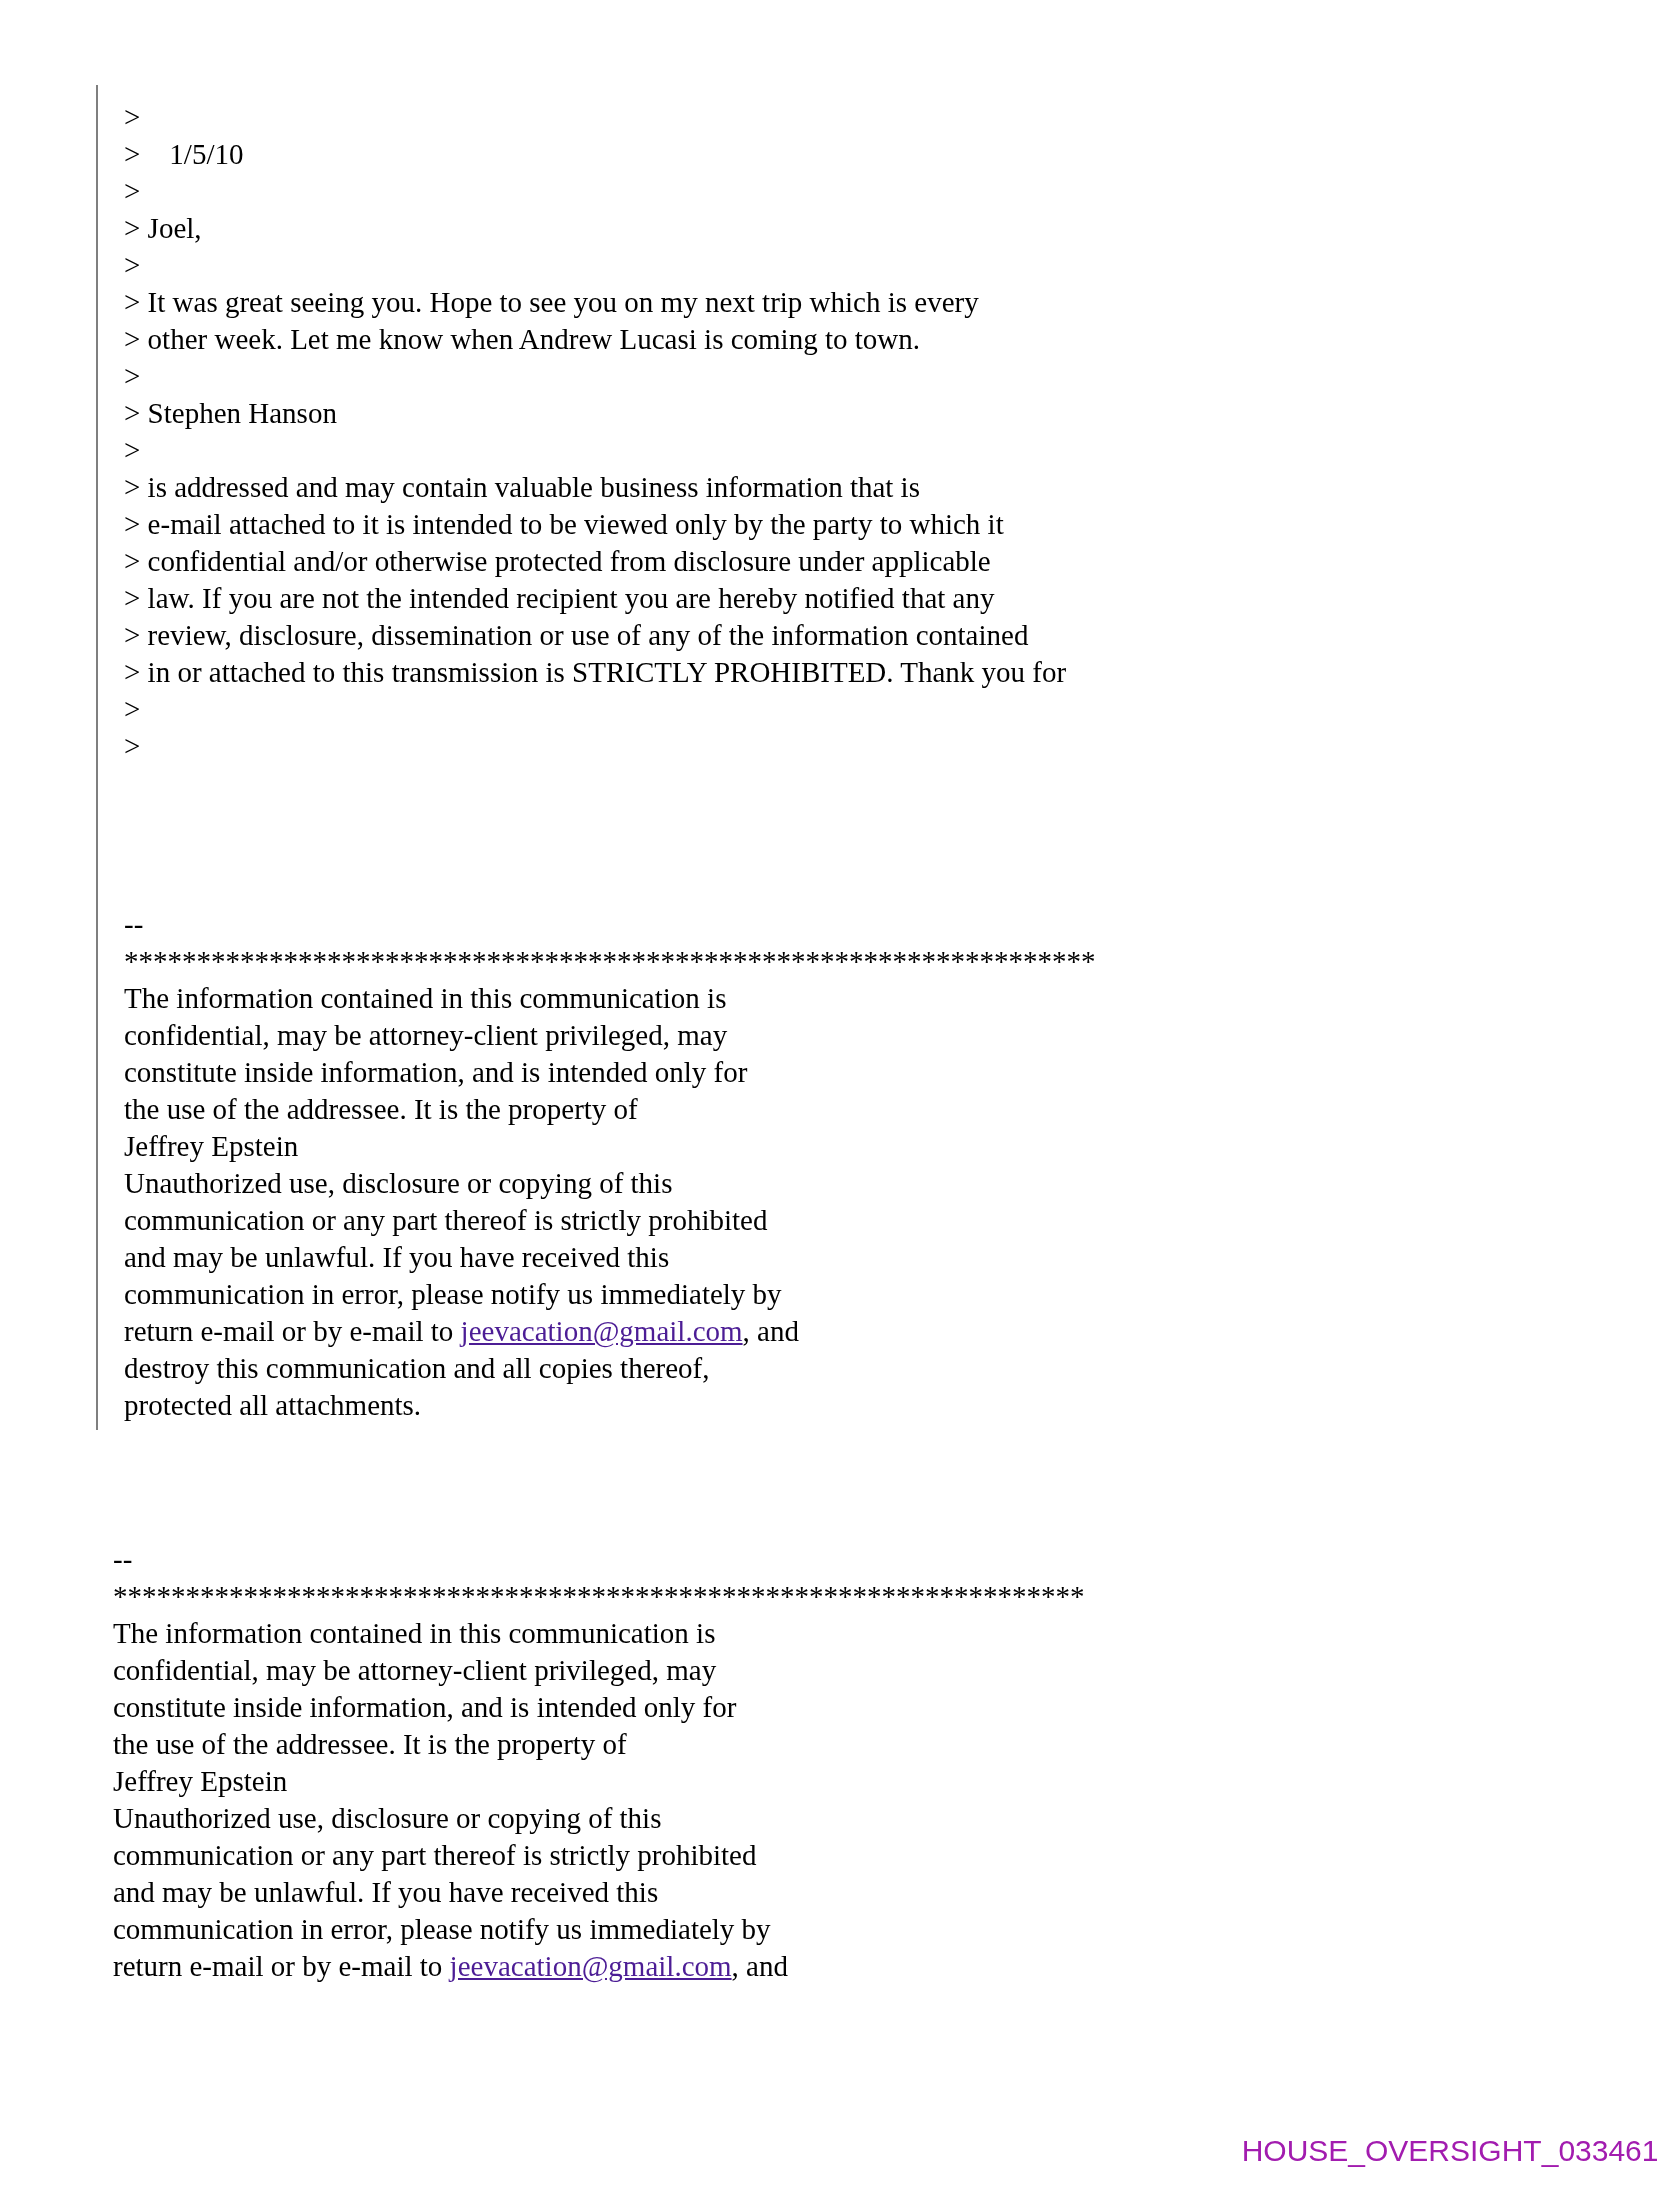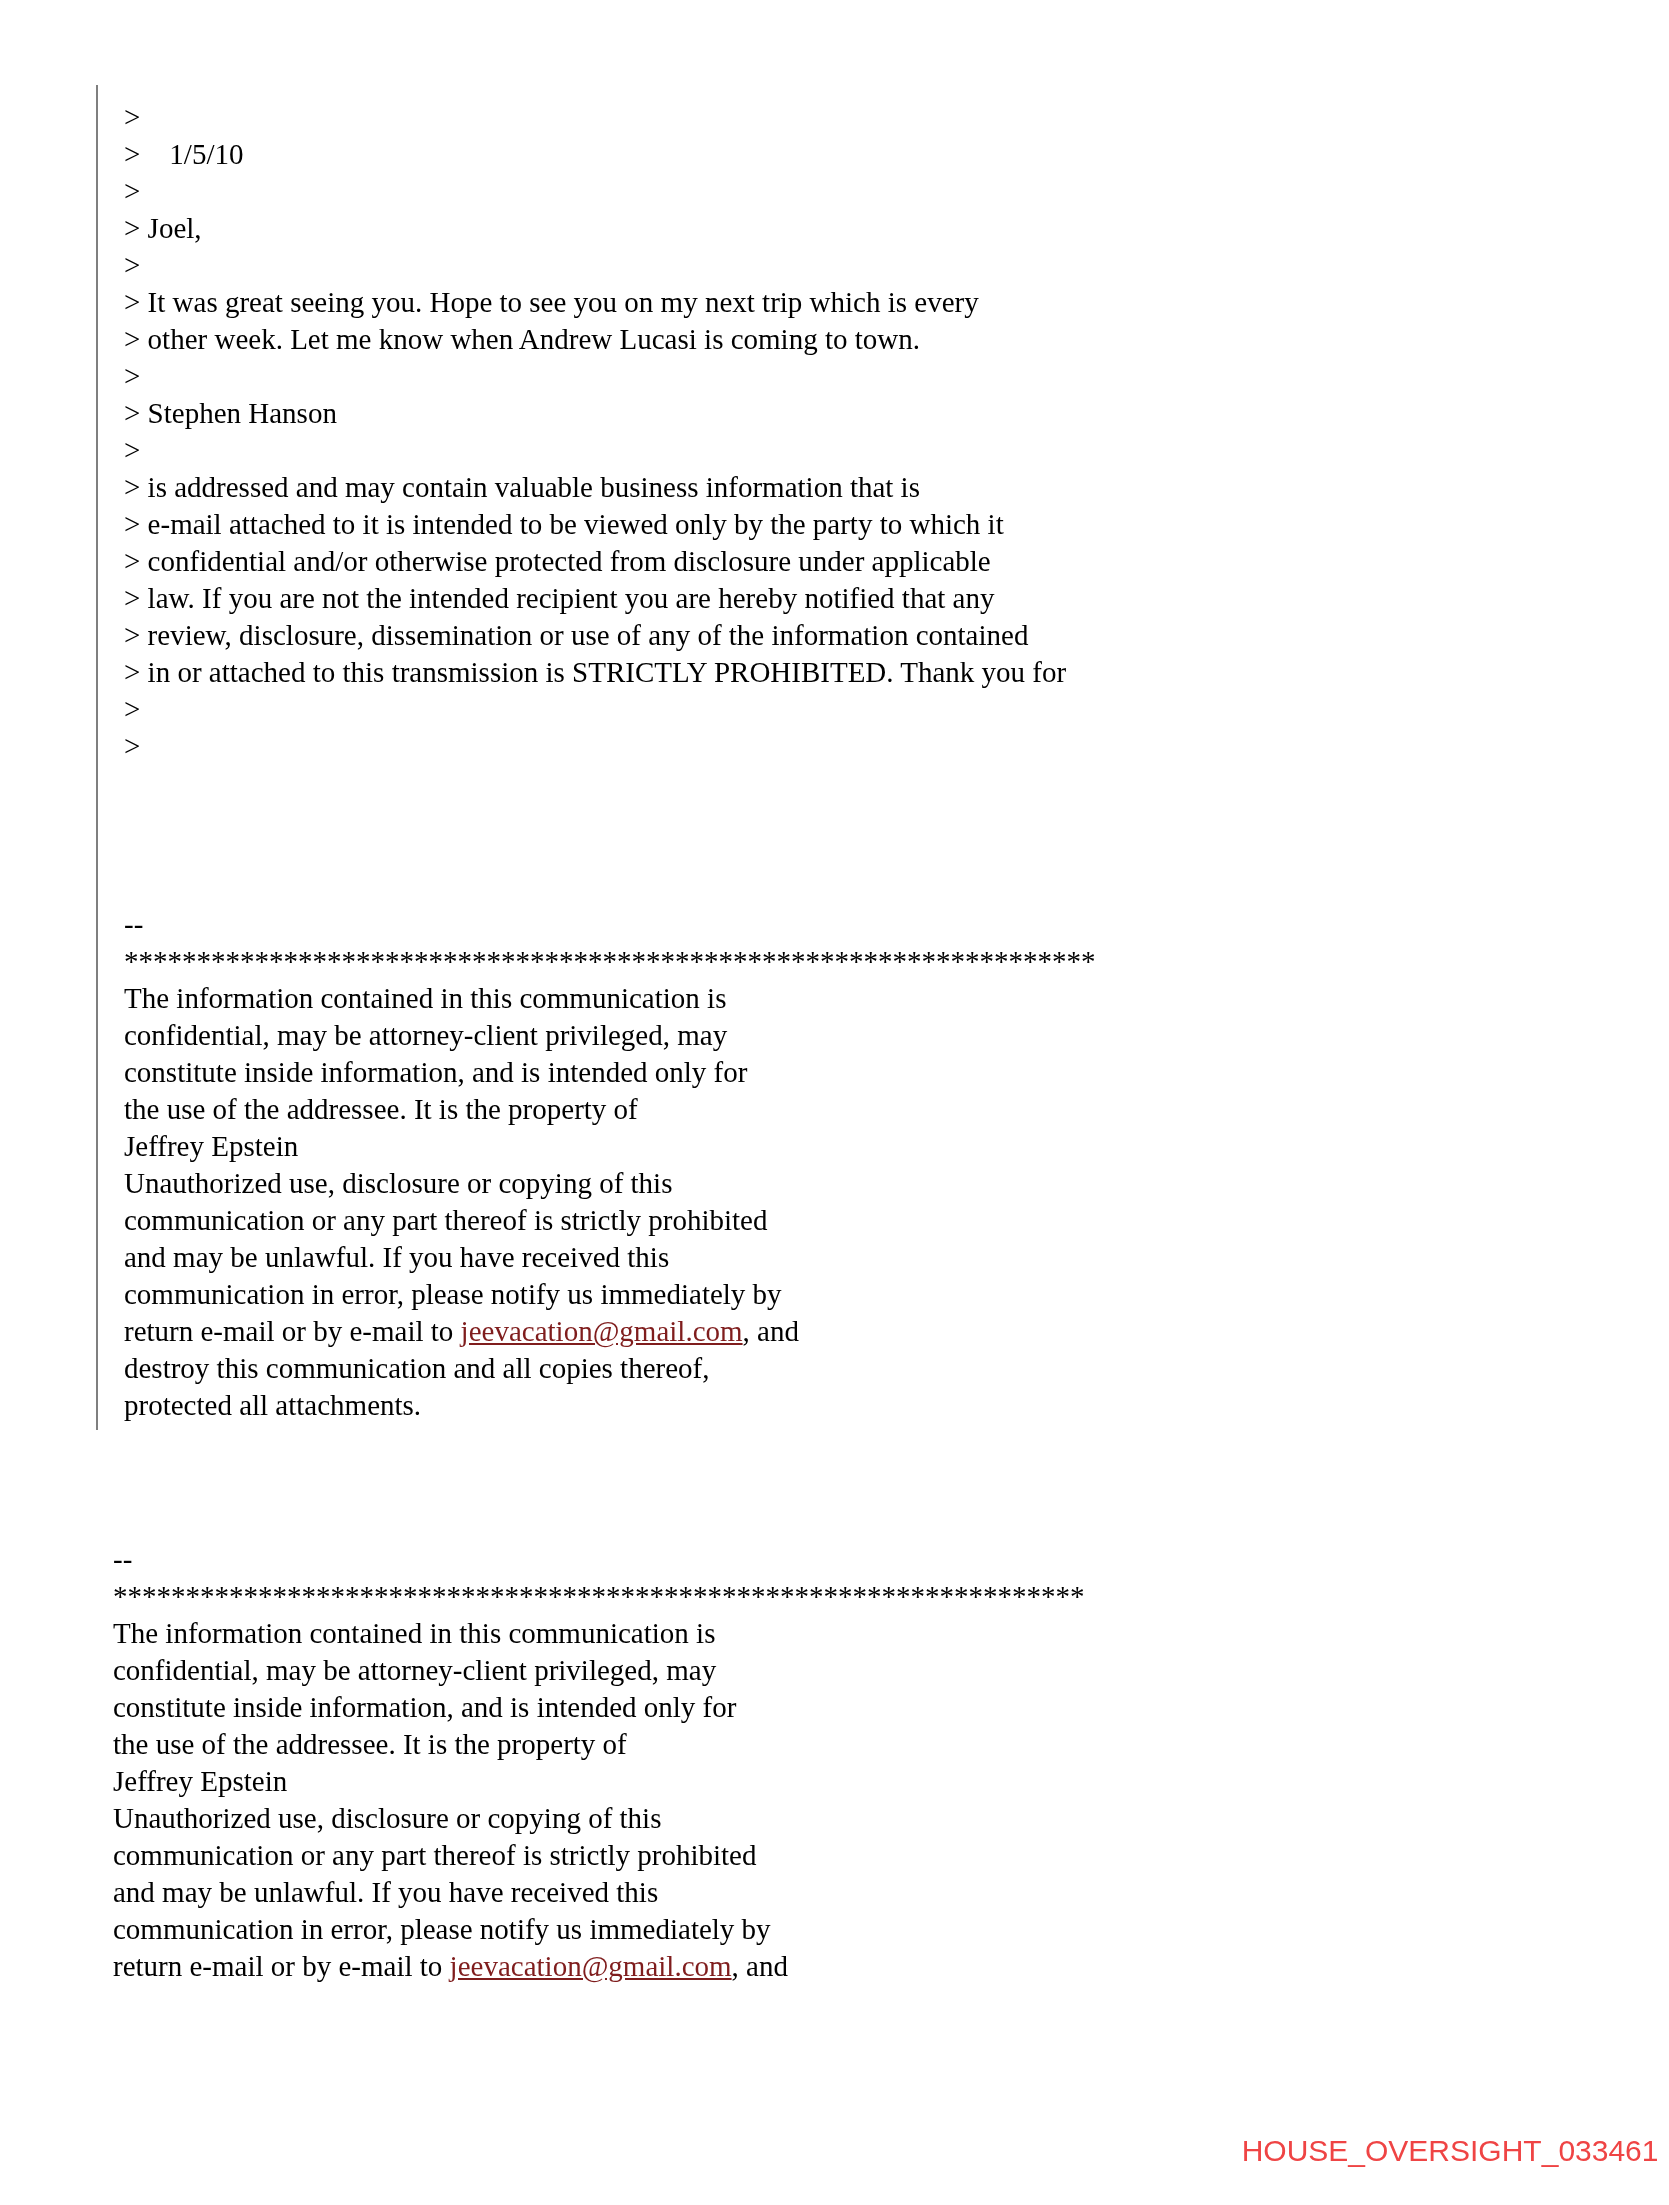--- a/index.html
+++ b/index.html
@@ -23,32 +23,32 @@
     border-left: 2px solid #7f7f7f;
     padding-left: 26px;
     padding-top: 14.4px;
     padding-bottom: 5.2px;
     width: 1479px;
   }
   .spacer-1 { height: 141px; }
   .spacer-2 { height: 111px; }
   .disclaimer-2 { margin-left: 113px; width: 1479px; }
   .email-link {
-    color: #7f1d1d;
+    color: #4c1d95;
     text-decoration: underline;
     cursor: pointer;
   }
   .bates {
     position: absolute;
     right: 10.5px;
     bottom: 38px;
     font-family: "Liberation Sans", sans-serif;
     font-size: 30px;
     line-height: 33px;
-    color: #ef4444;
+    color: #a21caf;
   }
 </style>
 </head>
 <body>
 
 <div class="page">
 
   <section class="quoted-section">
     <div>
       <div class="line">&gt;</div>

